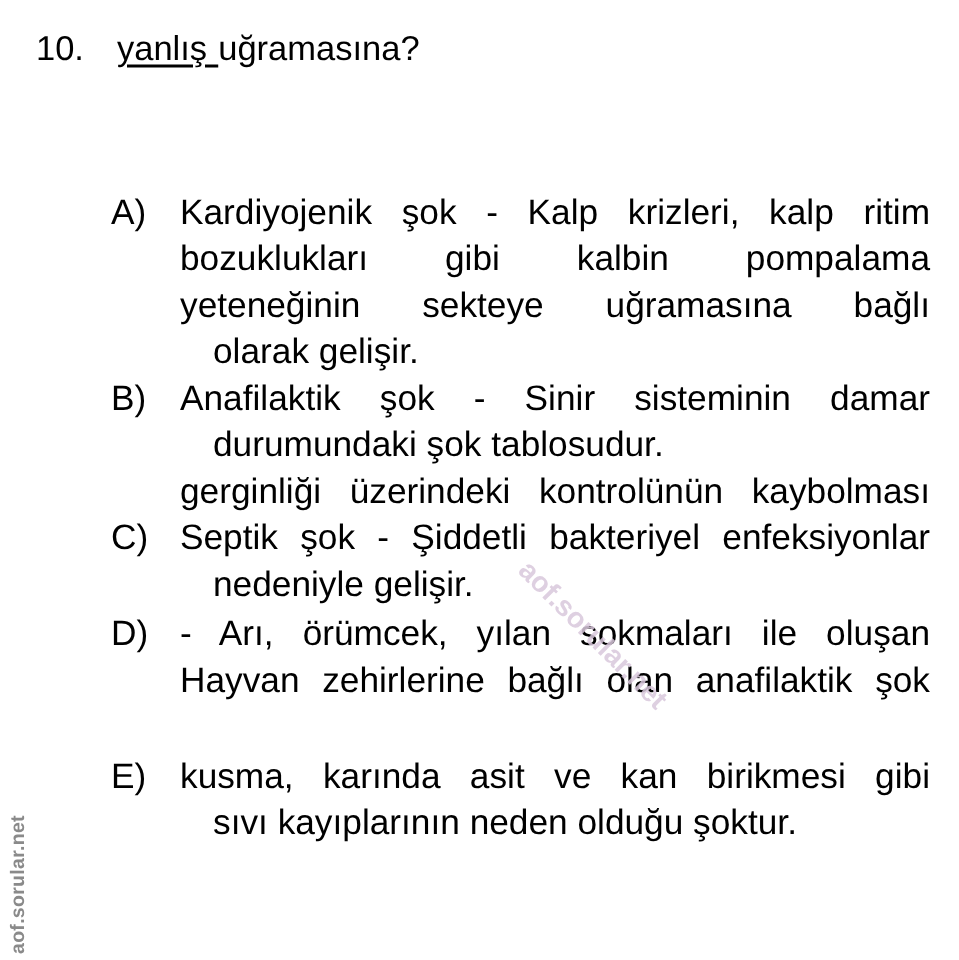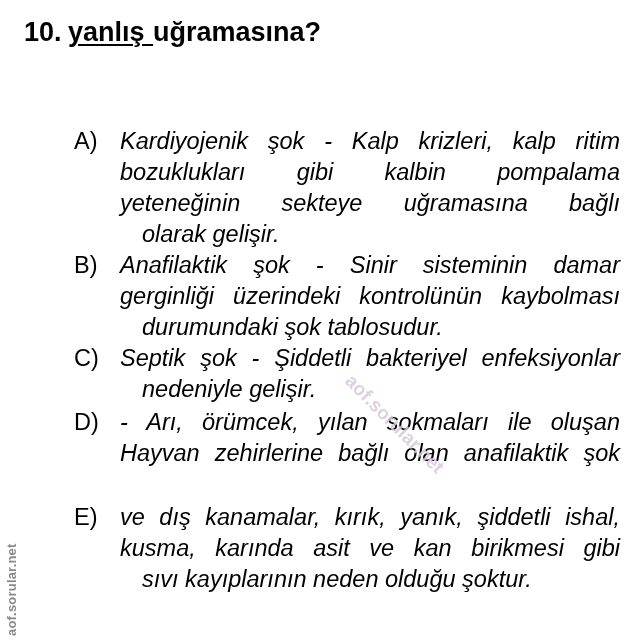--- a/index.html
+++ b/index.html
@@ -13,22 +13,22 @@
     position: relative;
     overflow: hidden;
     font-family: "Liberation Sans", sans-serif;
     color: #000000;
   }
   .question {
     position: absolute;
     left: 24px;
     top: 16px;
     width: 600px;
-    font-weight: bold;
-    font-size: 27px;
+    font-weight: normal;
+    font-size: 23px;
     line-height: 32px;
   }
   .q-num {
     position: absolute;
     left: 0;
     top: 0;
   }
   .q-text {
     margin-left: 44px;
     text-align: justify;
@@ -40,20 +40,21 @@
     text-align: justify;
     text-align-last: justify;
   }
   .q-text .line.last {
     text-align-last: left;
   }
   .underline {
     text-decoration: underline;
     text-decoration-thickness: 2px;
     text-underline-offset: 3px;
+    margin-left: 10px;
   }
   .option {
     position: absolute;
     left: 74px;
     width: 546px;
     font-size: 23.5px;
     line-height: 31px;
     font-weight: normal;
   }
   .opt-letter {
@@ -62,21 +63,20 @@
     top: 0;
   }
   .opt-text {
     margin-left: 46px;
   }
   .opt-text .line {
     display: block;
     text-align: justify;
     text-align-last: justify;
     white-space: nowrap;
-    font-style: italic;
   }
   .opt-text .line.last {
     text-align-last: left;
     margin-left: 22px;
   }
   .wm-side {
     position: absolute;
     left: 4px;
     top: 636px;
     transform-origin: left top;
@@ -117,22 +117,22 @@
     <span class="line">bozuklukları gibi kalbin pompalama</span>
     <span class="line">yeteneğinin sekteye uğramasına bağlı</span>
     <span class="line last">olarak gelişir.</span>
   </div>
 </div>
 
 <div class="option" style="top:250px;">
   <span class="opt-letter">B)</span>
   <div class="opt-text">
     <span class="line">Anafilaktik şok - Sinir sisteminin damar</span>
+    <span class="line last">durumundaki şok tablosudur.</span>
     <span class="line">gerginliği üzerindeki kontrolünün kaybolması</span>
-    <span class="line last">durumundaki şok tablosudur.</span>
   </div>
 </div>
 
 <div class="option" style="top:343px;">
   <span class="opt-letter">C)</span>
   <div class="opt-text">
     <span class="line">Septik şok - Şiddetli bakteriyel enfeksiyonlar</span>
     <span class="line last">nedeniyle gelişir.</span>
   </div>
 </div>
@@ -141,20 +141,19 @@
   <span class="opt-letter">D)</span>
   <div class="opt-text">
     <span class="line">- Arı, örümcek, yılan sokmaları ile oluşan</span>
     <span class="line">Hayvan zehirlerine bağlı olan anafilaktik şok</span>
   </div>
 </div>
 
 <div class="option" style="top:502px;">
   <span class="opt-letter">E)</span>
   <div class="opt-text">
-    <span class="line">ve dış kanamalar, kırık, yanık, şiddetli ishal,</span>
     <span class="line">kusma, karında asit ve kan birikmesi gibi</span>
     <span class="line last">sıvı kayıplarının neden olduğu şoktur.</span>
   </div>
 </div>
 
 <div class="wm-side">aof.sorular.net</div>
 <div class="wm-diag">aof.sorular.net</div>
 
 </body></html>

